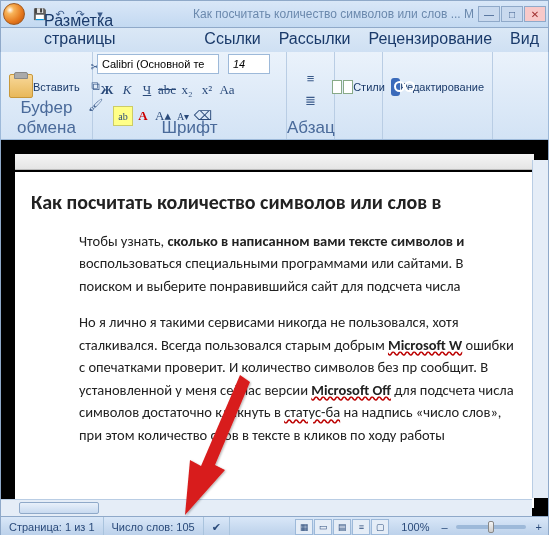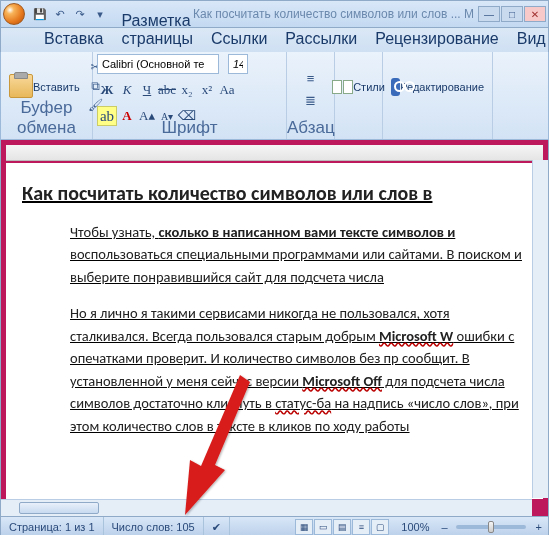--- a/index.html
+++ b/index.html
@@ -30,36 +30,36 @@
   .big-btn .lbl { font-size: 11px; color: #1a3a6a; text-align: center; line-height: 1.1; }
   
   .clipboard-ico { background: linear-gradient(to bottom, #f8d89a 0%, #e8b85a 100%); border: 1px solid #c8983a; border-radius: 2px; position: relative; }
   .clipboard-ico::after { content: ''; position: absolute; top: -3px; left: 4px; right: 4px; height: 5px; background: #aaa; border: 1px solid #888; border-radius: 2px 2px 0 0; }
   
   .small-btns { display: flex; flex-direction: column; gap: 1px; padding-top: 4px; }
   .small-btn { width: 20px; height: 18px; display: flex; align-items: center; justify-content: center; font-size: 12px; color: #3a5a8a; }
   .font-row { display: flex; align-items: center; gap: 9px; }
   .font-select { background: #fff; border: 1px solid #9db9d9; height: 20px; font-size: 11px; padding: 0 4px; }
   .font-name { width: 122px; }
-  .font-size { width: 20px; font-style: italic; }
+  .font-size { width: 42px; font-style: italic; }
   .fmt-btn { width: 20px; height: 20px; display: flex; align-items: center; justify-content: center; font-family: "Times New Roman", serif; font-size: 13px; color: #2a4a7a; cursor: pointer; }
   .fmt-row { display: flex; gap: 0; margin-top: 3px; }
   
   .para-ico { width: 20px; height: 20px; display: flex; align-items: center; justify-content: center; font-size: 13px; color: #3a5a8a; }
   
   .styles-ico { display: flex; gap: 1px; }
   .styles-ico span { width: 10px; height: 14px; border: 1px solid #8a8; background: #fff; }
   
   .find-ico { width: 26px; height: 18px; background: #3a6aba; border-radius: 3px; position: relative; }
   .find-ico::before, .find-ico::after { content: ''; position: absolute; width: 7px; height: 7px; border: 2px solid #fff; border-radius: 50%; top: 3px; }
   .find-ico::before { left: 3px; }
   .find-ico::after { left: 13px; }
   
   
-  .doc-area { position: relative; background: #be185d; padding: 5px; height: 376px; border-left: 1px solid #8fa9c9; border-right: 1px solid #8fa9c9; text-decoration: underline; }
+  .doc-area { position: relative; background: #000000; padding: 14px; height: 376px; border-left: 1px solid #8fa9c9; border-right: 1px solid #8fa9c9; }
   .ruler-top { height: 16px; background: linear-gradient(to bottom, #f5f5f5 0%, #e5e5e5 100%); border-bottom: 1px solid #bbb; margin-bottom: 2px; position: relative; }
   .page { background: #fff; padding: 18px 16px; height: 336px; overflow: hidden; position: relative; }
   .doc-title { font-family: Calibri, sans-serif; font-size: 20px; font-weight: bold; color: #222; margin-bottom: 16px; }
   .doc-para { font-family: Calibri, sans-serif; font-size: 14.5px; color: #222; line-height: 1.55; margin-bottom: 14px; margin-left: 48px; }
   .doc-para b { font-weight: bold; }
   .underline-link { text-decoration: underline; text-decoration-color: #b00; text-decoration-style: wavy; }
   .watermark { position: absolute; right: 8px; top: 110px; font-size: 16px; color: #cdd; font-style: italic; letter-spacing: 1px; pointer-events: none; }
   .watermark-src { position: absolute; right: 6px; top: 94px; font-size: 9px; color: #bcc; }
   .scrollbar-v { position: absolute; right: 0; top: 20px; width: 16px; bottom: 18px; background: #e5edf7; border-left: 1px solid #b9cde4; }
   .scrollbar-h { position: absolute; left: 0; right: 16px; bottom: 0; height: 17px; background: #e5edf7; border-top: 1px solid #b9cde4; }
@@ -90,21 +90,20 @@
   </div>
   <div class="title-text">Как посчитать количество символов или слов ... M</div>
   <div class="win-controls">
     <div class="win-btn">—</div>
     <div class="win-btn">□</div>
     <div class="win-btn close">✕</div>
   </div>
 </div>
 
 <div class="ribbon-tabs">
-  <div class="tab">Вставка</div>
   <div class="tab">Разметка страницы</div>
   <div class="tab">Ссылки</div>
   <div class="tab">Рассылки</div>
   <div class="tab">Рецензирование</div>
   <div class="tab">Вид</div>
 </div>
 
 <div class="ribbon-body">
   <div class="group" style="width:92px">
     <div class="group-content">
@@ -138,21 +137,21 @@
             <u>Ч</u>
           </div>
         <div class="fmt-btn">
             <s>abc</s>
           </div>
         <div class="fmt-btn">x₂</div>
         <div class="fmt-btn">x²</div>
         <div class="fmt-btn">Aa</div>
       </div>
       <div class="fmt-row">
-        <div class="fmt-btn" style="background:#ff8;border:1px solid #cc6;font-size:15px;">ab</div>
+        <div class="fmt-btn" style="background:#ff8;border:1px solid #cc6;font-size:10px;margin-left:16px;">ab</div>
         <div class="fmt-btn" style="color:#c00;">
             <b>A</b>
           </div>
         <div class="fmt-btn">A▴</div>
         <div class="fmt-btn" style="font-size:10px;">A▾</div>
         <div class="fmt-btn">⌫</div>
       </div>
     </div>
     <div class="group-label">Шрифт</div>
   </div>

